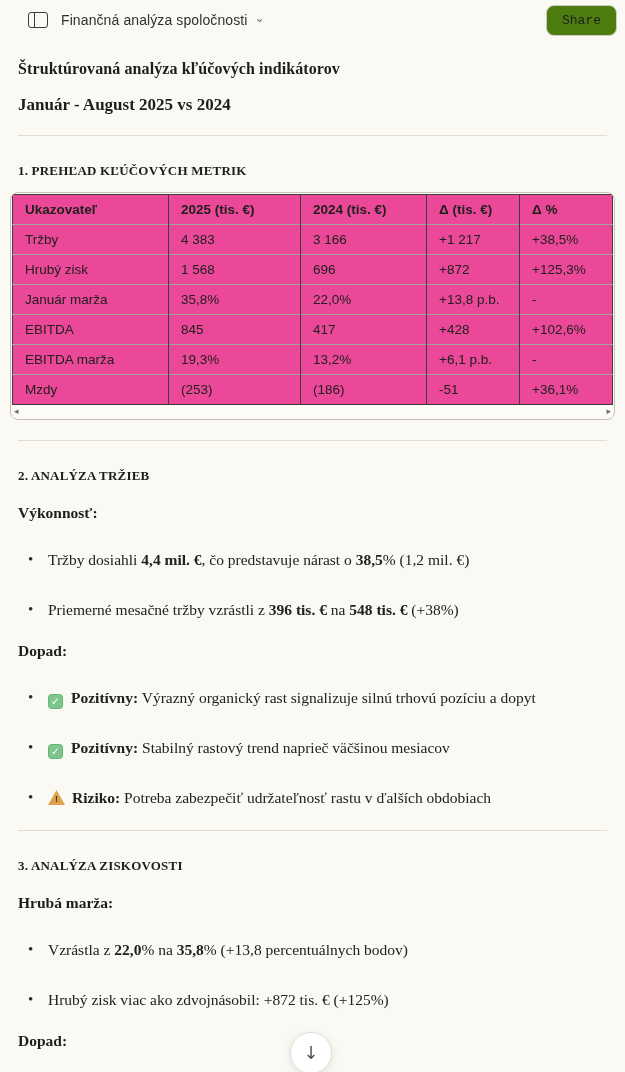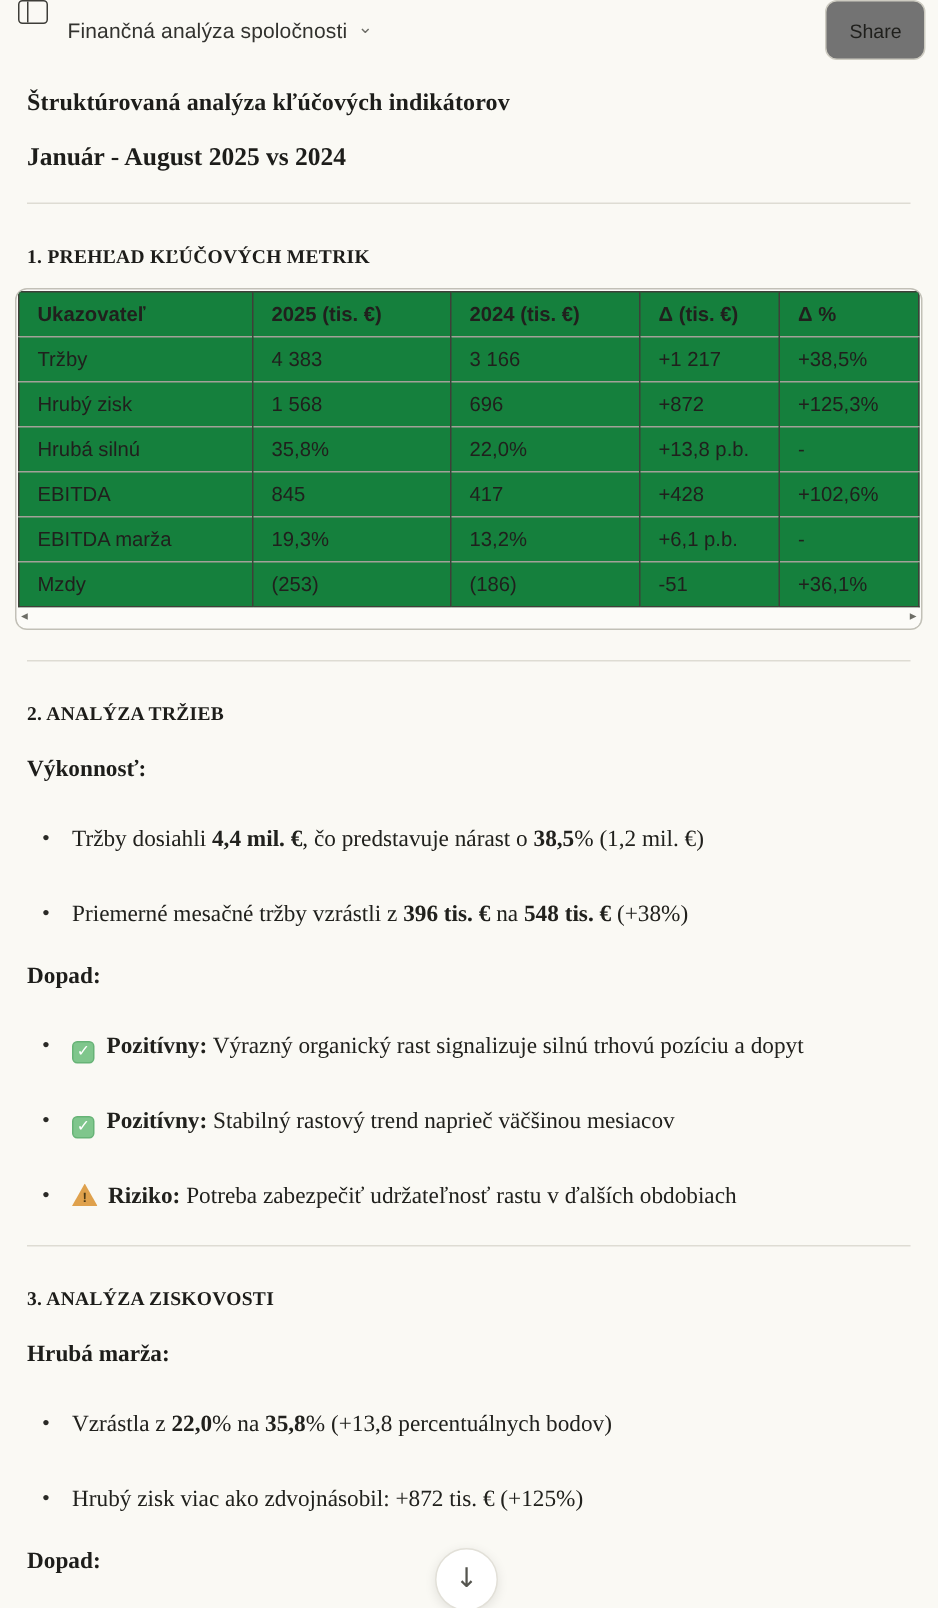--- a/index.html
+++ b/index.html
@@ -6,22 +6,22 @@
   html,body { width:625px; height:1072px; }
   body {
     background:#FAF9F4;
     color:#1d1d1a;
     font-family:"Liberation Serif", serif;
     overflow:hidden;
     position:relative;
   }
   
   .topbar{
-    display:flex; 
-    height:40px; padding:0 8px 0 12px;
+    display:flex; align-items:center;
+    height:40px; padding:0 8px 0 28px;
     font-family:"Liberation Sans", sans-serif;
   }
   .sidebar-toggle{
     width:20px; height:16px;
     border:1.6px solid #3d3d38; border-radius:3px;
     position:relative; background:transparent;
     cursor:pointer; flex:0 0 auto;
   }
   .sidebar-toggle::after{
     content:""; position:absolute; left:4.5px; top:0; bottom:0;
@@ -29,23 +29,23 @@
   }
   .doc-switcher{
     display:flex; align-items:center; gap:7px;
     margin-left:13px; background:none; border:none; cursor:pointer;
     font-family:"Liberation Sans", sans-serif;
     font-size:14px; color:#32322e; letter-spacing:.1px;
   }
   .chevron{ font-size:12px; color:#6e6e68; line-height:1; transform:translateY(-2px); }
   .share-btn{
     margin-left:auto;
-    font-family:Liberation Sans, sans-serif;
+    font-family:Liberation Mono, monospace;
     font-size:13px; color:#1f1f1c;
-    background:#737373;
+    background:#4d7c0f;
     border:1px solid #CDCBC1; border-radius:8px;
     padding:7px 15px; cursor:pointer;
   }
   
   .content{ padding:0 18px; }
   .doc-title{
     font-size:16px; font-weight:bold; margin-top:20px; letter-spacing:.1px;
   }
   .doc-subtitle{
     font-size:17px; font-weight:bold; margin-top:17px;
@@ -61,21 +61,21 @@
     margin:13px -8px 0;
     border:1px solid #C2C0B7; border-radius:8px;
     background:#FCFBF8; overflow:hidden;
     padding:1px;
   }
   table{
     width:100%; border-collapse:collapse; table-layout:fixed;
     font-family:"Liberation Sans", sans-serif;
     font-size:13.5px; color:#20201d;
     border:1px solid #3F3F39;
-    background:#15803d;
+    background:#ec4899;
   }
   th,td{
     text-align:left; padding:7px 12px;
     border-left:1px solid #3F3F39;
     border-top:1px solid #A3A199;
     white-space:nowrap; overflow:hidden;
   }
   th{ font-weight:bold; }
   tr th:first-child, tr td:first-child{ border-left:none; }
   thead th{ border-top:none; }
@@ -182,21 +182,21 @@
             <td>+38,5%</td>
           </tr>
           <tr>
             <td>Hrubý zisk</td>
             <td>1 568</td>
             <td>696</td>
             <td>+872</td>
             <td>+125,3%</td>
           </tr>
           <tr>
-            <td>Hrubá silnú</td>
+            <td>Január marža</td>
             <td>35,8%</td>
             <td>22,0%</td>
             <td>+13,8 p.b.</td>
             <td>-</td>
           </tr>
           <tr>
             <td>EBITDA</td>
             <td>845</td>
             <td>417</td>
             <td>+428</td>

